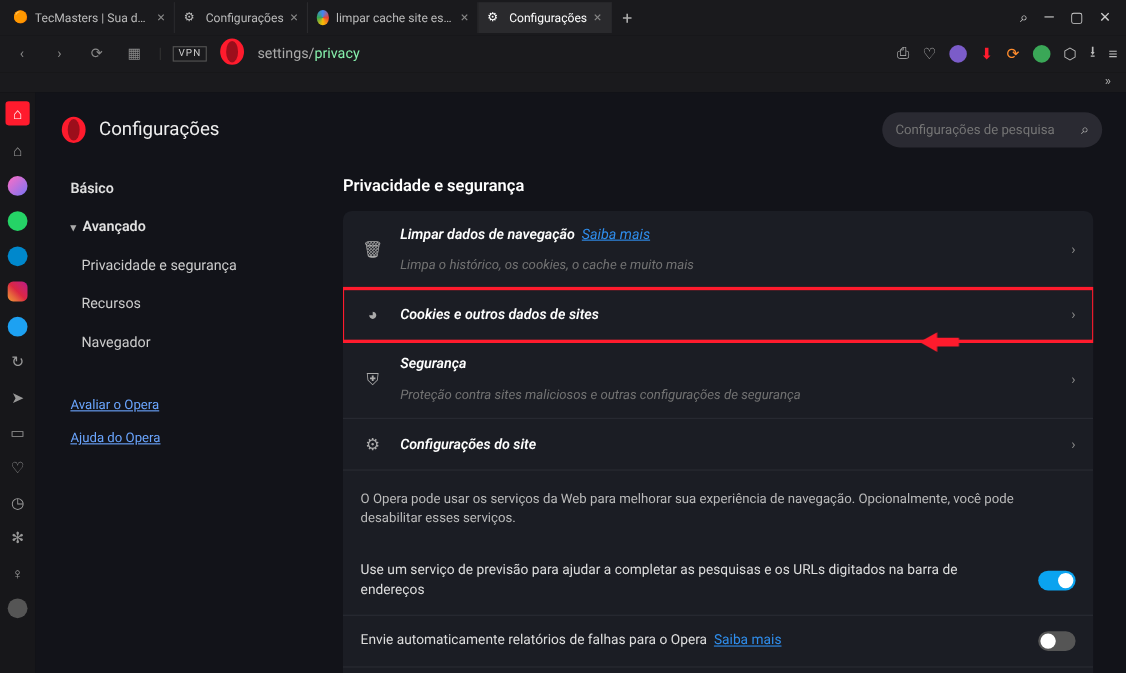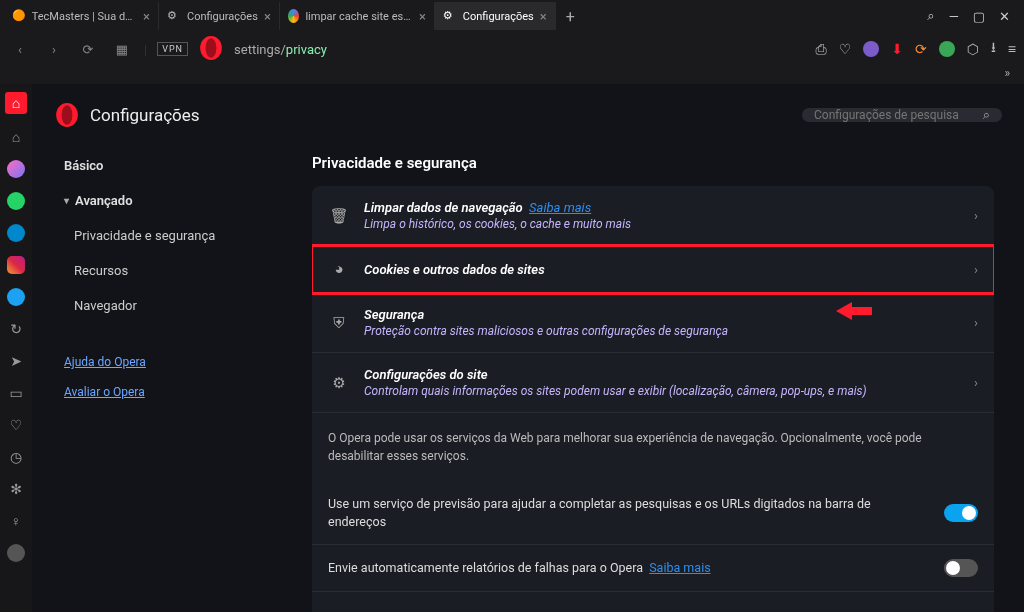--- a/index.html
+++ b/index.html
@@ -39,21 +39,21 @@
 .rail .tg { background:#0088cc; border-radius:50%; width:18px; height:18px; }
 .rail .ig { background:linear-gradient(45deg,#f09433,#e6683c,#dc2743,#cc2366,#bc1888); border-radius:5px; width:18px; height:18px; }
 .rail .tw { background:#1da1f2; border-radius:50%; width:18px; height:18px; }
 .rail .dots { background:#555; border-radius:50%; width:18px; height:18px; }
 
 
 .page { flex:1; background:#121319; display:flex; flex-direction:column; overflow:hidden; }
 .page-header { display:flex; align-items:center; padding:18px 22px 8px; gap:10px; }
 .opera-o { width:26px; height:26px; }
 .page-title { font-size:17px; color:#eee; }
-.search-wrap { margin-left:auto; background:#2a2a32; border-radius:16px; height:14px; width:200px; display:flex; align-items:center; padding:0 12px; gap:8px; }
+.search-wrap { margin-left:auto; background:#2a2a32; border-radius:16px; height:32px; width:200px; display:flex; align-items:center; padding:0 12px; gap:8px; }
 .search-wrap input { background:transparent; border:none; outline:none; color:#ccc; font-size:12px; flex:1; }
 .search-wrap .mag { color:#aaa; font-size:13px; }
 
 .page-body { display:flex; flex:1; overflow:hidden; padding:0 20px; }
 
 
 .side { width:220px; padding-top:12px; font-size:13px; }
 .side-item { padding:10px 12px; color:#e0e0e0; cursor:pointer; display:flex; align-items:center; gap:6px; }
 .side-item.bold { font-weight:600;text-align:right; }
 .side-item.sub { padding-left:22px; color:#ccc; font-weight:normal; }
@@ -64,21 +64,21 @@
 
 .content { flex:1; padding:10px 10px 0 40px; overflow-y:auto; }
 .section-title { font-size:15px; font-weight:600; color:#fff; margin:8px 0 14px; }
 .card { background:#1b1d24; border-radius:8px; overflow:hidden; }
 .row { display:flex; align-items:center; gap:14px; padding:14px 16px; border-bottom:1px solid #2a2c33; cursor:pointer; position:relative; }
 .row:last-child { border-bottom:none; }
 .row-ico { width:22px; color:#aaa; text-align:center; font-size:15px; flex-shrink:0; }
 .row-txt { flex:1;font-style:italic; }
 .row-title { font-size:13px; color:#fff; font-weight:600; }
 .row-title a { color:#2f8eed; text-decoration:underline; font-weight:normal; }
-.row-sub { font-size:12px; color:#c4b5fd; margin-top:2px; }
+.row-sub { font-size:12px; color:#737373; margin-top:13px; }
 .row-arrow { color:#888; font-size:13px; }
 .row.highlight { outline:3px solid #ff1b2d; outline-offset:-1px; }
 .row-para { font-size:12px; color:#bbb; padding:16px; line-height:1.5; }
 .row-toggle { padding:14px 16px; display:flex; align-items:center; gap:14px; border-bottom:1px solid #2a2c33; }
 .row-toggle .lbl { flex:1; font-size:12.5px; color:#ddd; line-height:1.4; }
 .row-toggle .lbl a { color:#2f8eed; text-decoration:underline; }
 .toggle { width:34px; height:18px; border-radius:10px; background:#555; position:relative; cursor:pointer; flex-shrink:0; }
 .toggle.on { background:#0aa3ef; }
 .toggle::after { content:""; position:absolute; width:14px; height:14px; background:#fff; border-radius:50%; top:2px; left:2px; }
 .toggle.on::after { left:18px; }
@@ -190,22 +190,22 @@
       <div class="side">
         <div class="side-item bold">Básico</div>
         <div class="side-item bold">
           <span class="chev">▾</span>
           <span>Avançado</span>
         </div>
         <div class="side-item sub">Privacidade e segurança</div>
         <div class="side-item sub">Recursos</div>
         <div class="side-item sub">Navegador</div>
         <div class="side-gap"></div>
+        <div class="side-link">Avaliar o Opera</div>
         <div class="side-link">Ajuda do Opera</div>
-        <div class="side-link">Avaliar o Opera</div>
       </div>
 
       <div class="content">
         <div class="section-title">Privacidade e segurança</div>
 
         <div class="card">
           <div class="row">
             <span class="row-ico">🗑</span>
             <div class="row-txt">
               <div class="row-title"><span>Limpar dados de navegação</span>&nbsp;&nbsp;<a>Saiba mais</a></div>
@@ -228,21 +228,20 @@
               <div class="row-title">Segurança</div>
               <div class="row-sub">Proteção contra sites maliciosos e outras configurações de segurança</div>
             </div>
             <span class="row-arrow">›</span>
           </div>
 
           <div class="row">
             <span class="row-ico">⚙</span>
             <div class="row-txt">
               <div class="row-title">Configurações do site</div>
-              <div class="row-sub">Controlam quais informações os sites podem usar e exibir (localização, câmera, pop-ups, e mais)</div>
             </div>
             <span class="row-arrow">›</span>
           </div>
 
           <div class="row-para">O Opera pode usar os serviços da Web para melhorar sua experiência de navegação. Opcionalmente, você pode desabilitar esses serviços.</div>
 
           <div class="row-toggle">
             <div class="lbl">Use um serviço de previsão para ajudar a completar as pesquisas e os URLs digitados na barra de endereços</div>
             <div class="toggle on"></div>
           </div>

